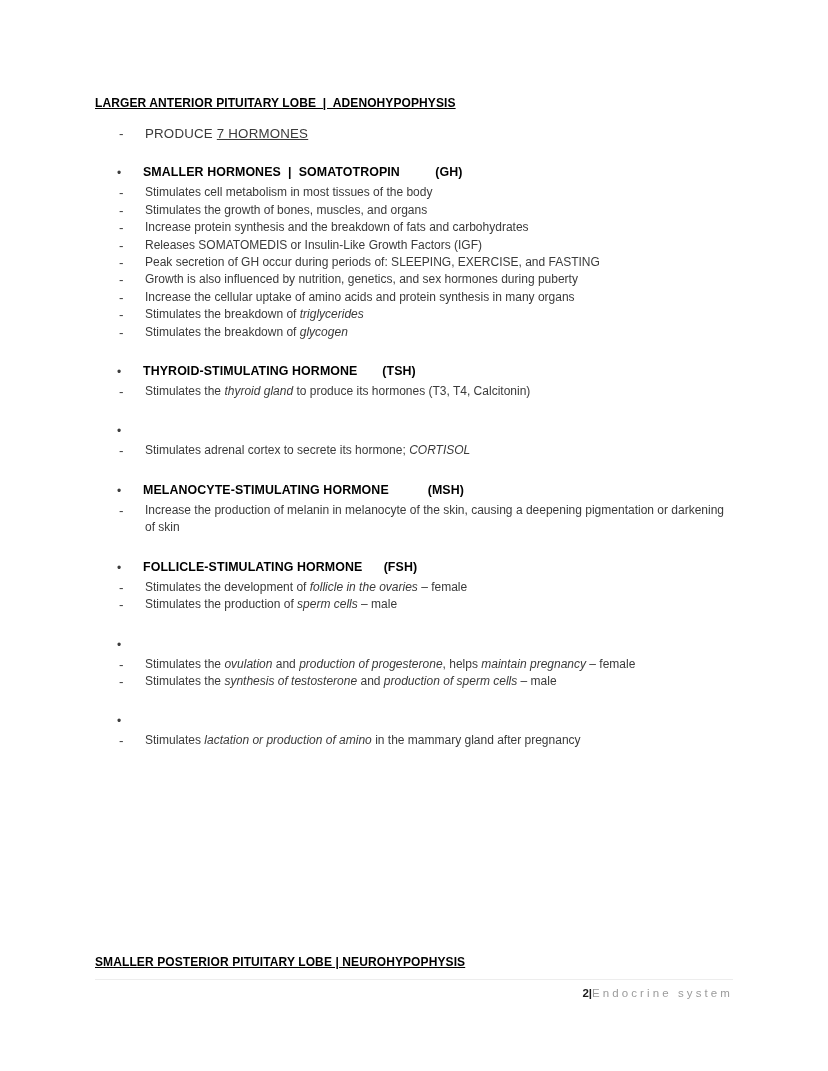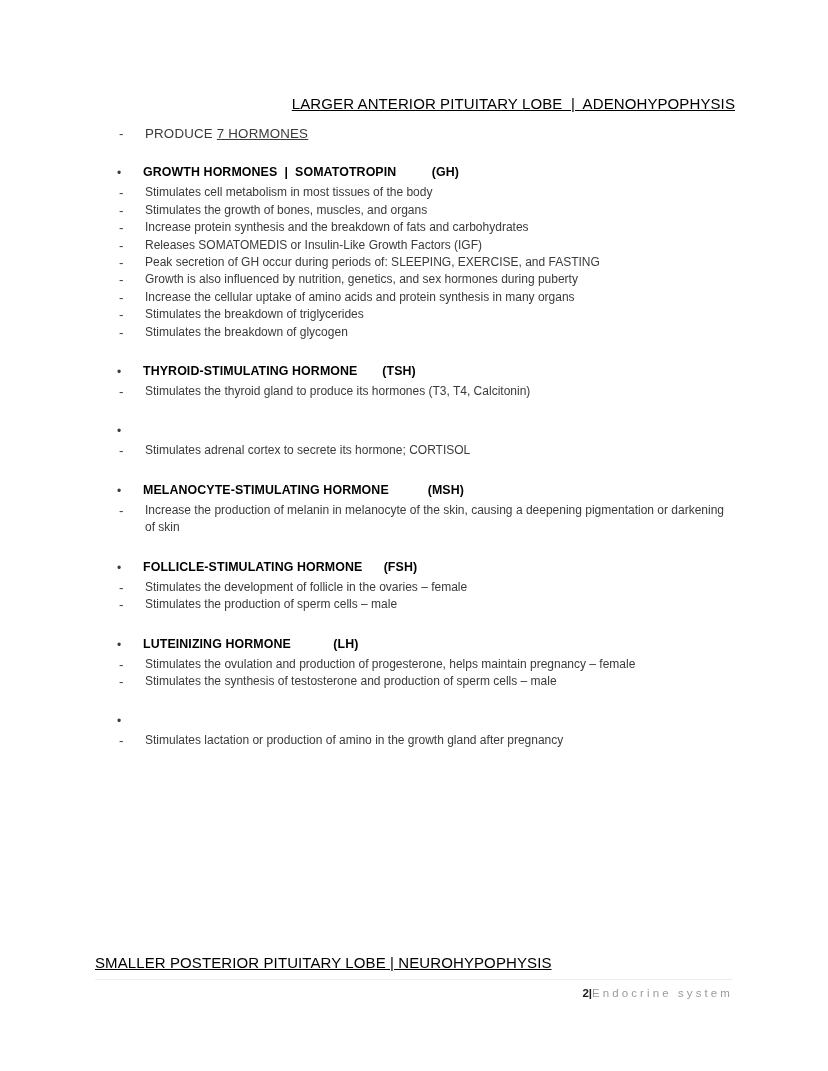--- a/index.html
+++ b/index.html
@@ -17,28 +17,27 @@
   }
   .content {
     position: absolute;
     left: 95px;
     top: 96px;
     width: 640px;
   }
 
   
   .section-heading {
-    font-size: 15px;
-    font-weight: normal;
+    font-size: 12px;
+    font-weight: bold;
     color: #000000;
     text-decoration: underline;
     letter-spacing: 0.1px;
     line-height: 15px;
     white-space: pre;
-    text-align: right;
   }
 
   
   .intro-block {
     margin-top: 14px;
   }
 
   
   .row {
     display: flex;
@@ -91,21 +90,21 @@
   .hormone-group {
     margin-top: 22px;
   }
   .hormone-group .row + .row {
     margin-top: 0px;
   }
   .hormone-group .heading-row {
     margin-bottom: 2px;
   }
 
-  .it { }
+  .it { font-style: italic; }
 
   
   .footer {
     position: absolute;
     left: 95px;
     top: 979px;
     width: 638px;
   }
   .footer-rule {
     height: 1px;
@@ -151,21 +150,21 @@
       <div class="row">
         <span class="marker marker-dash">-</span>
         <span class="intro-text"><span>PRODUCE </span><span class="u">7 HORMONES</span></span>
       </div>
     </div>
 
     <div id="hormone-list">
         <div class="hormone-group">
           <div class="row heading-row">
             <span class="marker marker-bullet">•</span>
-            <span class="hormone-heading">GROWTH HORMONES  |  SOMATOTROPIN          (GH)</span>
+            <span class="hormone-heading">SMALLER HORMONES  |  SOMATOTROPIN          (GH)</span>
           </div>
           <div class="row">
             <span class="marker marker-dash">-</span>
             <span class="row-text"><span>Stimulates cell metabolism in most tissues of the body</span></span>
           </div>
           <div class="row">
             <span class="marker marker-dash">-</span>
             <span class="row-text"><span>Stimulates the growth of bones, muscles, and organs</span></span>
           </div>
           <div class="row">
@@ -236,38 +235,37 @@
             <span class="row-text"><span>Stimulates the development of </span><span class="it">follicle in the ovaries</span><span> – female</span></span>
           </div>
           <div class="row">
             <span class="marker marker-dash">-</span>
             <span class="row-text"><span>Stimulates the production of </span><span class="it">sperm cells</span><span> – male</span></span>
           </div>
         </div>
         <div class="hormone-group">
           <div class="row heading-row">
             <span class="marker marker-bullet">•</span>
-            <span class="hormone-heading">LUTEINIZING HORMONE            (LH)</span>
           </div>
           <div class="row">
             <span class="marker marker-dash">-</span>
             <span class="row-text"><span>Stimulates the </span><span class="it">ovulation</span><span> and </span><span class="it">production of progesterone</span><span>, helps </span><span class="it">maintain pregnancy</span><span> – female</span></span>
           </div>
           <div class="row">
             <span class="marker marker-dash">-</span>
             <span class="row-text"><span>Stimulates the </span><span class="it">synthesis of testosterone</span><span> and </span><span class="it">production of sperm cells</span><span> – male</span></span>
           </div>
         </div>
         <div class="hormone-group">
           <div class="row heading-row">
             <span class="marker marker-bullet">•</span>
           </div>
           <div class="row">
             <span class="marker marker-dash">-</span>
-            <span class="row-text"><span>Stimulates </span><span class="it">lactation or production of amino</span><span> in the growth gland after pregnancy</span></span>
+            <span class="row-text"><span>Stimulates </span><span class="it">lactation or production of amino</span><span> in the mammary gland after pregnancy</span></span>
           </div>
         </div>
       </div>
 
   </div>
 
   <div class="bottom-heading">
     <div class="section-heading">SMALLER POSTERIOR PITUITARY LOBE | NEUROHYPOPHYSIS</div>
   </div>
 

